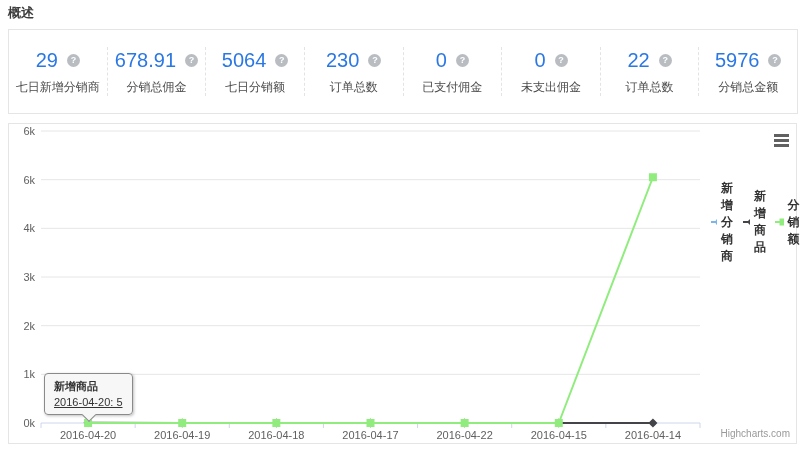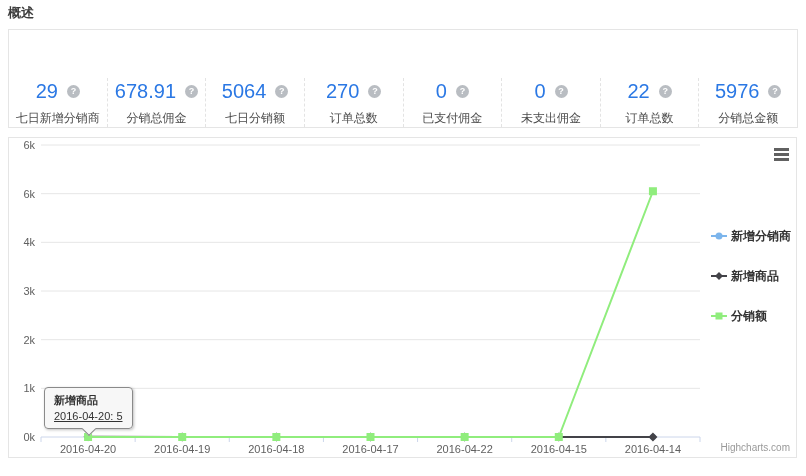--- a/index.html
+++ b/index.html
@@ -1,39 +1,39 @@
 <!DOCTYPE html>
 <html><head>
 <meta charset="utf-8">
 <style>
   * { box-sizing: border-box; margin: 0; padding: 0; }
   html,body { width: 806px; height: 476px; background: #fff;
     font-family: "Liberation Sans", "DejaVu Sans", sans-serif; color: #333; overflow: hidden; }
   .page { padding: 5px 8px; }
   .sec-title { font-size: 13px; font-weight: bold; color: #3c3c3c; height: 16px; line-height: 16px; }
   
-  .stats-panel { margin-top: 8px; height: 99px; border: 1px solid #e5e5e5; background: #fff;
-    display: flex; align-items: flex-end; }
+  .stats-panel { margin-top: 8px; height: 85px; border: 1px solid #e5e5e5; background: #fff;
+    display: flex; align-items: center; }
   .stat-card { flex: 1 1 0; display: flex; flex-direction: column; align-items: center;
     justify-content: center; border-right: 1px dashed #e3e3e3; padding-top: 2px; }
   .stat-card:last-child { border-right: none; }
   .stat-top { display: flex; align-items: center; gap: 9px; }
   .stat-value { font-size: 20px; color: #2b78e4; }
   .help-icon { width: 13px; height: 13px; border-radius: 50%; background: #b9bdc2; color: #fff;
     font-size: 9px; font-weight: bold; line-height: 13px; text-align: center; cursor: pointer; }
   .stat-label { margin-top: 7px; font-size: 12px; color: #4c4c4c; }
   
   .trend-title { margin-top: 12px; }
   .chart-box { position: relative; margin-top: 9px; width: 789px; height: 321px;
     border: 1px solid #e5e5e5; background: #fff; }
   .chart-box svg.plot { position: absolute; left: 0; top: 0; }
   .axis-label { position: absolute; font-size: 11px; color: #606060; white-space: nowrap; }
   .ylabel { width: 24px; text-align: right; }
   .xlabel { transform: translateX(-50%); }
-  .legend { position: absolute; left: 702px; top: 90px; display: flex; flex-direction: column; gap: 24px; }
+  .legend { position: absolute; left: 702px; top: 90px; display: flex; flex-direction: row; }
   .legend-item { display: flex; align-items: center; gap: 4px; height: 16px; cursor: pointer; }
   .legend-label { font-size: 12px; font-weight: bold; color: #333; }
   .hamburger { position: absolute; top: 10px; right: 7px; width: 15px; height: 13px;
     display: flex; flex-direction: column; justify-content: space-between; cursor: pointer; }
   .hamburger span { display: block; height: 3px; background: #616161; }
   .credit { position: absolute; right: 6px; top: 304px; font-size: 10px; color: #999; cursor: pointer; }
   
   .tooltip { position: absolute; left: 35px; top: 249px; min-width: 88px; padding: 5px 9px 6px;
     background: rgba(247,247,247,0.97); border: 1px solid #8a8a8a; border-radius: 4px;
     box-shadow: 1px 1px 3px rgba(0,0,0,0.25); font-size: 11px; z-index: 5; }
@@ -67,21 +67,21 @@
     </div>
     <div class="stat-card">
       <div class="stat-top">
           <span class="stat-value">5064</span>
           <span class="help-icon">?</span>
         </div>
       <div class="stat-label">七日分销额</div>
     </div>
     <div class="stat-card">
       <div class="stat-top">
-          <span class="stat-value">270</span>
+          <span class="stat-value">230</span>
           <span class="help-icon">?</span>
         </div>
       <div class="stat-label">订单总数</div>
     </div>
     <div class="stat-card">
       <div class="stat-top">
           <span class="stat-value">0</span>
           <span class="help-icon">?</span>
         </div>
       <div class="stat-label">已支付佣金</div>

